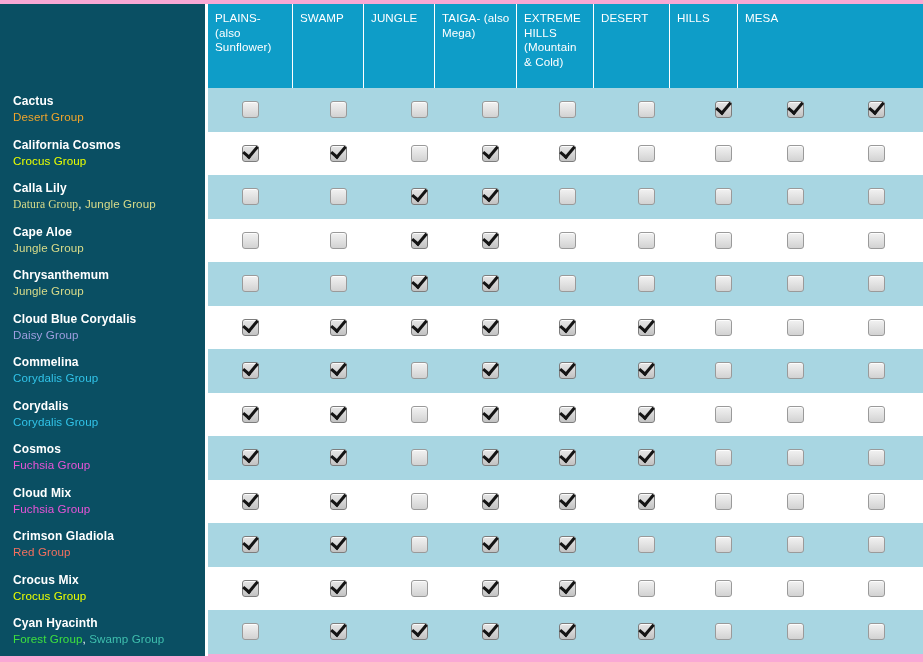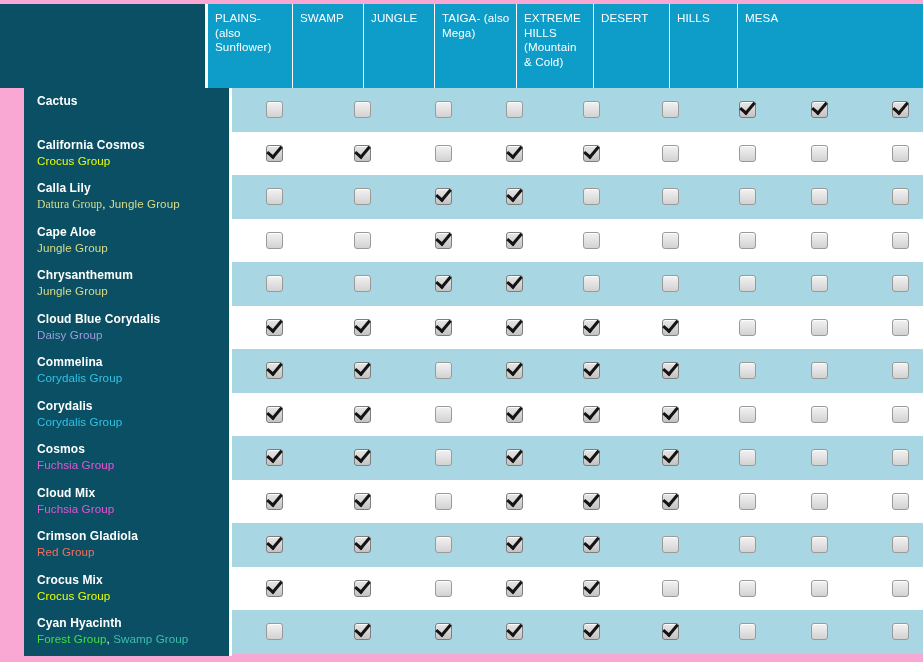--- a/index.html
+++ b/index.html
@@ -62,21 +62,20 @@
   }
   .col-head:last-child { border-right: none; }
 
   
   .body-area {
     position: absolute;
     left: 0; top: 88px;
     width: 755px;
     height: 568px;
     display: flex;
-    margin-left: 24px;
   }
   .label-col {
     width: 205px;
     flex: 0 0 205px;
     background: #0a4f63;
   }
   .label-gap {
     width: 3px;
     flex: 0 0 3px;
     background: #ffffff;
@@ -170,20 +169,21 @@
         <div class="col-head" style="width: 76px; flex: 0 0 76px;">DESERT</div>
         <div class="col-head" style="width: 68px; flex: 0 0 68px;">HILLS</div>
         <div class="col-head" style="width: 94px; flex: 0 0 94px;">MESA</div>
       </div>
   </div>
 
   <div class="body-area">
     <div class="label-col" id="label-col">
         <div class="row-label">
           <span class="plant-name">Cactus</span>
+          <span class="group-line"><span style="color: rgb(240, 165, 43);">Desert Group</span></span>
         </div>
         <div class="row-label">
           <span class="plant-name">California Cosmos</span>
           <span class="group-line"><span style="color: rgb(234, 255, 0);">Crocus Group</span></span>
         </div>
         <div class="row-label">
           <span class="plant-name">Calla Lily</span>
           <span class="group-line"><span style="color: rgb(217, 220, 138); font-family: Liberation Serif, serif;">Datura Group</span><span class="sep">, </span><span style="color: rgb(217, 220, 138);">Jungle Group</span></span>
         </div>
         <div class="row-label">

